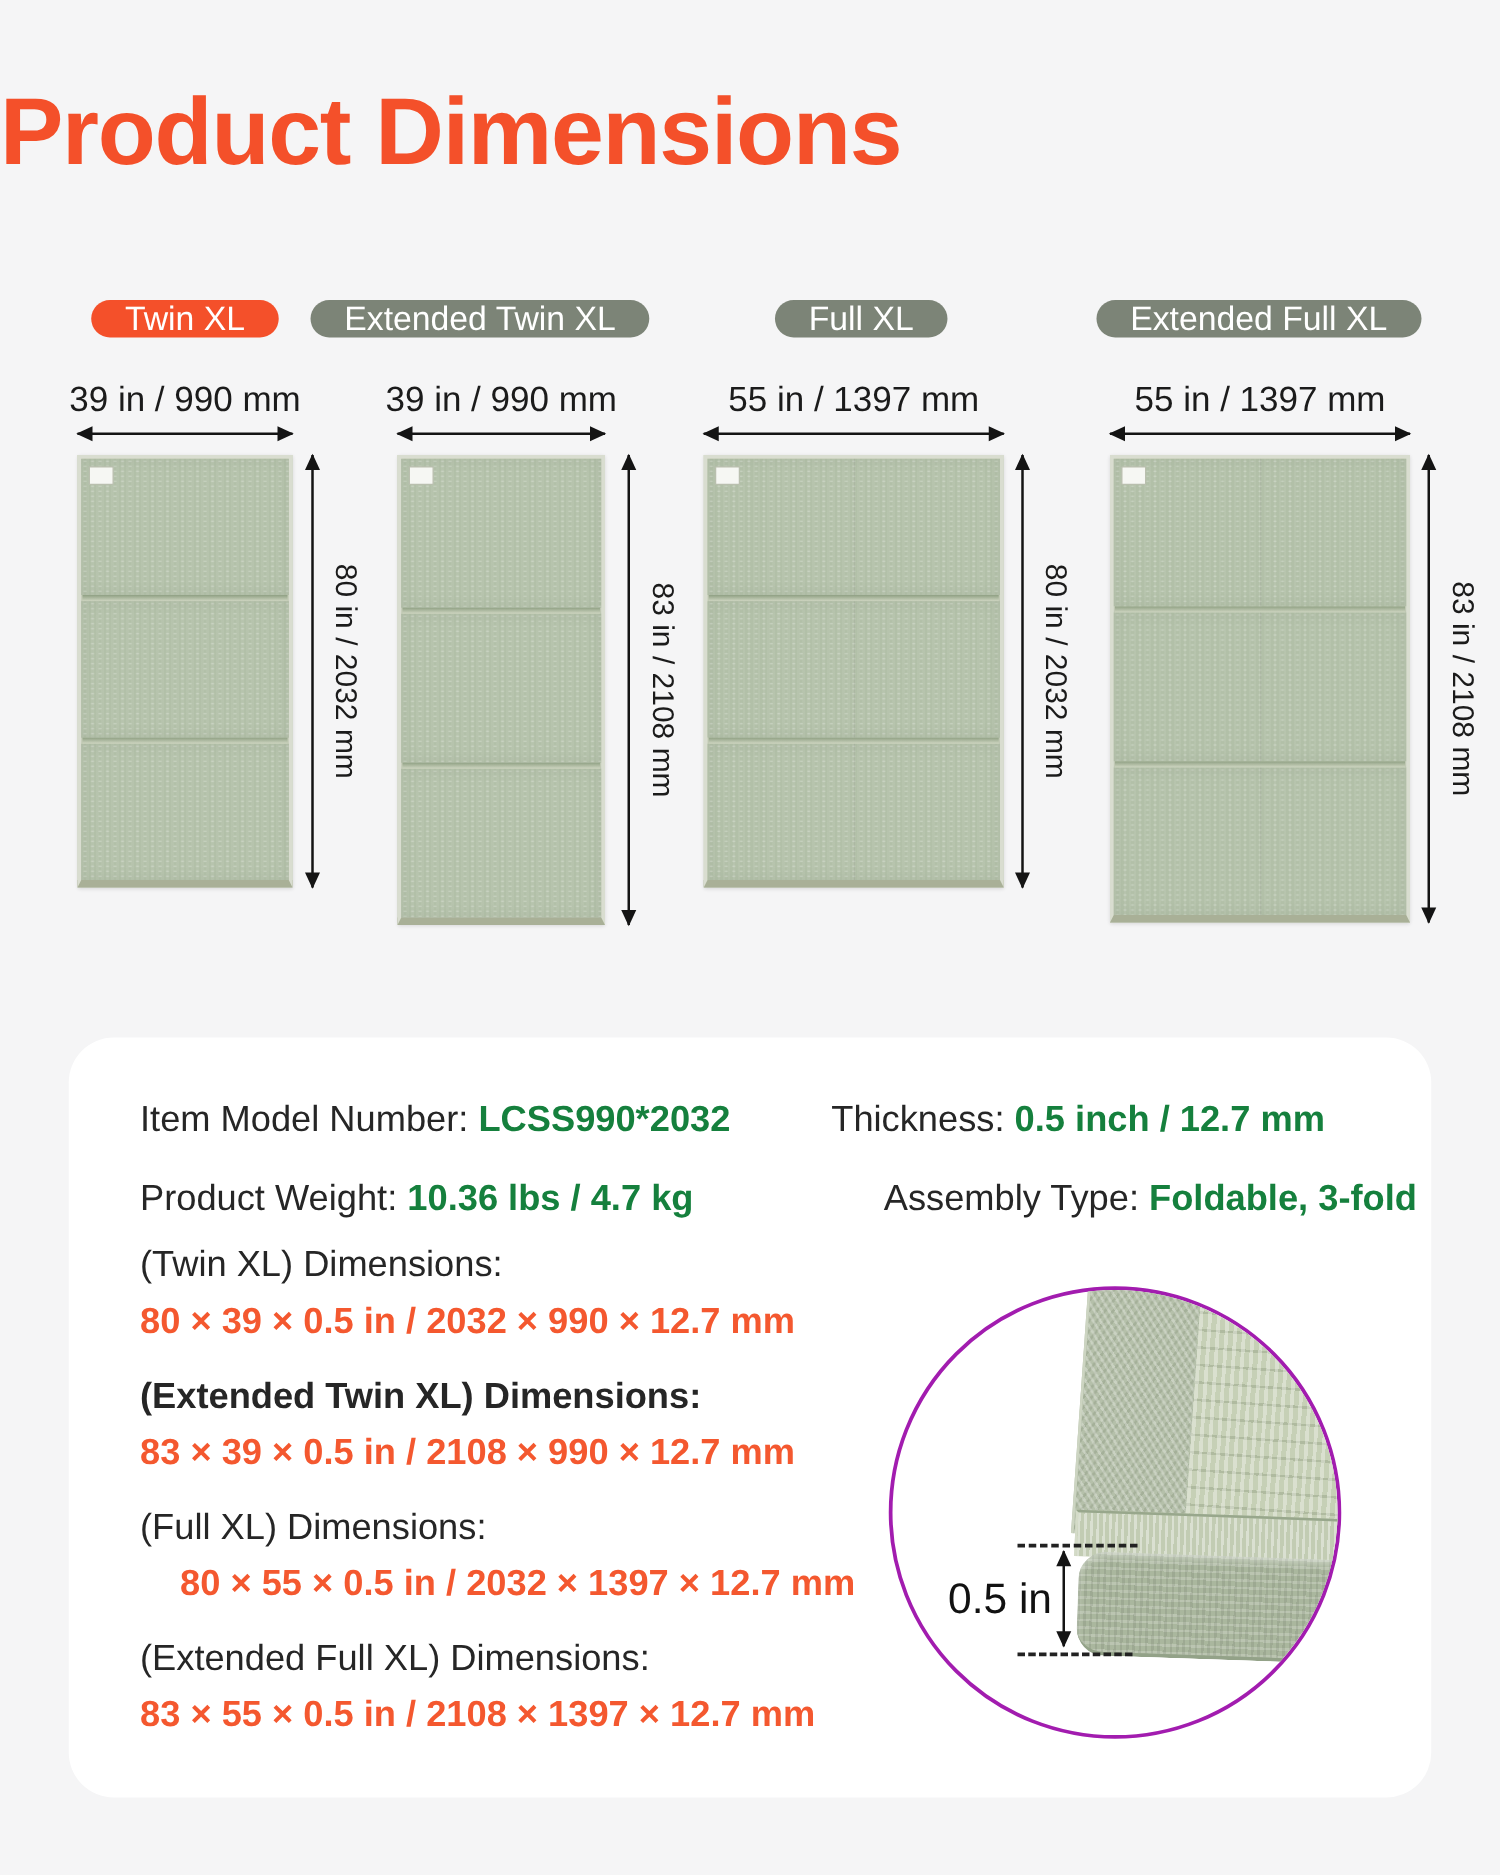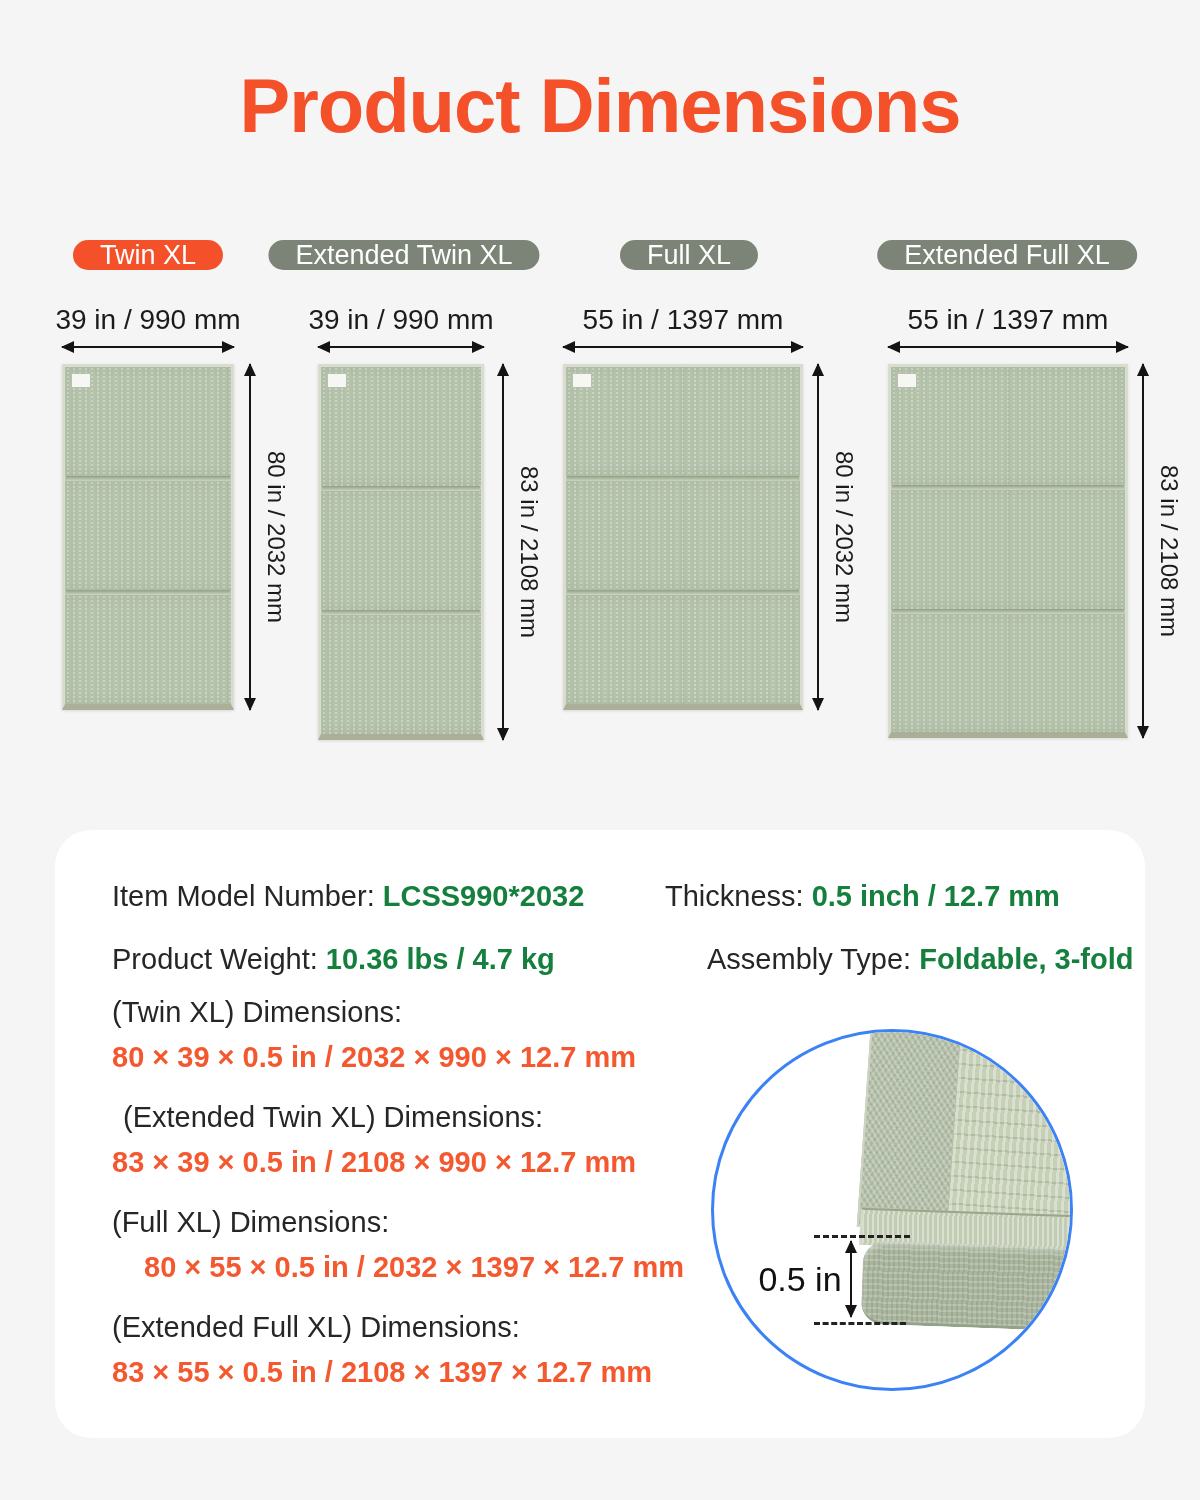--- a/index.html
+++ b/index.html
@@ -3,21 +3,21 @@
 <meta charset="utf-8">
 <style>
   html,body{margin:0;padding:0;background:#e9e9ec;}
   .canvas{
     position:relative;width:1200px;height:1500px;margin:0 auto;
     background:#f5f5f6;overflow:hidden;
     font-family:"Liberation Sans", sans-serif;color:#1c1c1c;
   }
   
   .title{
-    position:absolute;left:0;top:62px;width:1200px;text-align:center;
+    position:absolute;left:0;top:62px;width:1200px;text-align:left;
     font-size:76px;font-weight:700;letter-spacing:-1px;color:#f4502a;
   }
   
   .pill{
     position:absolute;top:240px;height:30px;transform:translateX(-50%);
     display:inline-flex;align-items:center;justify-content:center;
     padding:0 27px;border-radius:26px;background:#7c8477;color:#ffffff;
     font-size:27px;white-space:nowrap;
   }
   .pill--active{background:#f4502a;}
@@ -68,21 +68,21 @@
   .card{
     position:absolute;left:55px;top:830px;width:1090px;height:608px;
     background:#ffffff;border-radius:36px;
   }
   .spec-line{position:absolute;font-size:29px;white-space:nowrap;color:#262626;}
   .spec-value{color:#15803d;font-weight:700;}
   .dim-value-line{position:absolute;font-size:29px;white-space:nowrap;color:#f4582f;font-weight:700;}
   
   .detail-circle{
     position:absolute;left:711px;top:1029px;width:362px;height:362px;
-    border-radius:50%;border:3px solid #3b82f6;background:#ffffff;
+    border-radius:50%;border:3px solid #a21caf;background:#ffffff;
     box-sizing:border-box;overflow:hidden;
   }
   .ph{position:absolute;}
   .ph-band{
     left:150px;top:-12px;width:90px;height:210px;transform:rotate(4deg);
     background-color:#b5c0aa;
     background-image:
       repeating-linear-gradient(55deg, rgba(255,255,255,.28) 0 2px, rgba(0,0,0,0) 2px 5px),
       repeating-linear-gradient(-55deg, rgba(90,105,78,.18) 0 2px, rgba(0,0,0,0) 2px 5px);
     border-left:2px solid #cdd5c2;border-right:3px dashed #5a6950;
@@ -121,21 +121,21 @@
 </head>
 <body>
 
 <div class="canvas">
 
   <div class="title">Product Dimensions</div>
 
   <div class="pill pill--active" style="left:148px;">
       <span>Twin XL</span>
     </div>
-  <div class="pill" style="left:404px;">
+  <div class="pill" style="left:384px;">
       <span>Extended Twin XL</span>
     </div>
   <div class="pill" style="left:689px;">
       <span>Full XL</span>
     </div>
   <div class="pill" style="left:1007px;">
       <span>Extended Full XL</span>
     </div>
 
   <div class="dim-label" style="left:148px;">39 in / 990 mm</div>
@@ -206,21 +206,21 @@
       <span class="spec-value">0.5 inch / 12.7 mm</span>
     </div>
     <div class="spec-line" style="left:610px;top:113px;margin-left:42px;">
       <span>Assembly Type:</span>
       <span class="spec-value">Foldable, 3-fold</span>
     </div>
 
     <div class="spec-line" style="left:57px;top:166px;">(Twin XL) Dimensions:</div>
     <div class="dim-value-line" style="left:57px;top:211px;">80 × 39 × 0.5 in / 2032 × 990 × 12.7 mm</div>
 
-    <div class="spec-line" style="left:68px;top:271px;">(Extended Twin XL) Dimensions:</div>
+    <div class="spec-line" style="left:57px;top:271px;font-weight:bold;">(Extended Twin XL) Dimensions:</div>
     <div class="dim-value-line" style="left:57px;top:316px;">83 × 39 × 0.5 in / 2108 × 990 × 12.7 mm</div>
 
     <div class="spec-line" style="left:57px;top:376px;">(Full XL) Dimensions:</div>
     <div class="dim-value-line" style="left:57px;top:421px;margin-left:32px;">80 × 55 × 0.5 in / 2032 × 1397 × 12.7 mm</div>
 
     <div class="spec-line" style="left:57px;top:481px;">(Extended Full XL) Dimensions:</div>
     <div class="dim-value-line" style="left:57px;top:526px;">83 × 55 × 0.5 in / 2108 × 1397 × 12.7 mm</div>
   </div>
 
   <div class="detail-circle">

